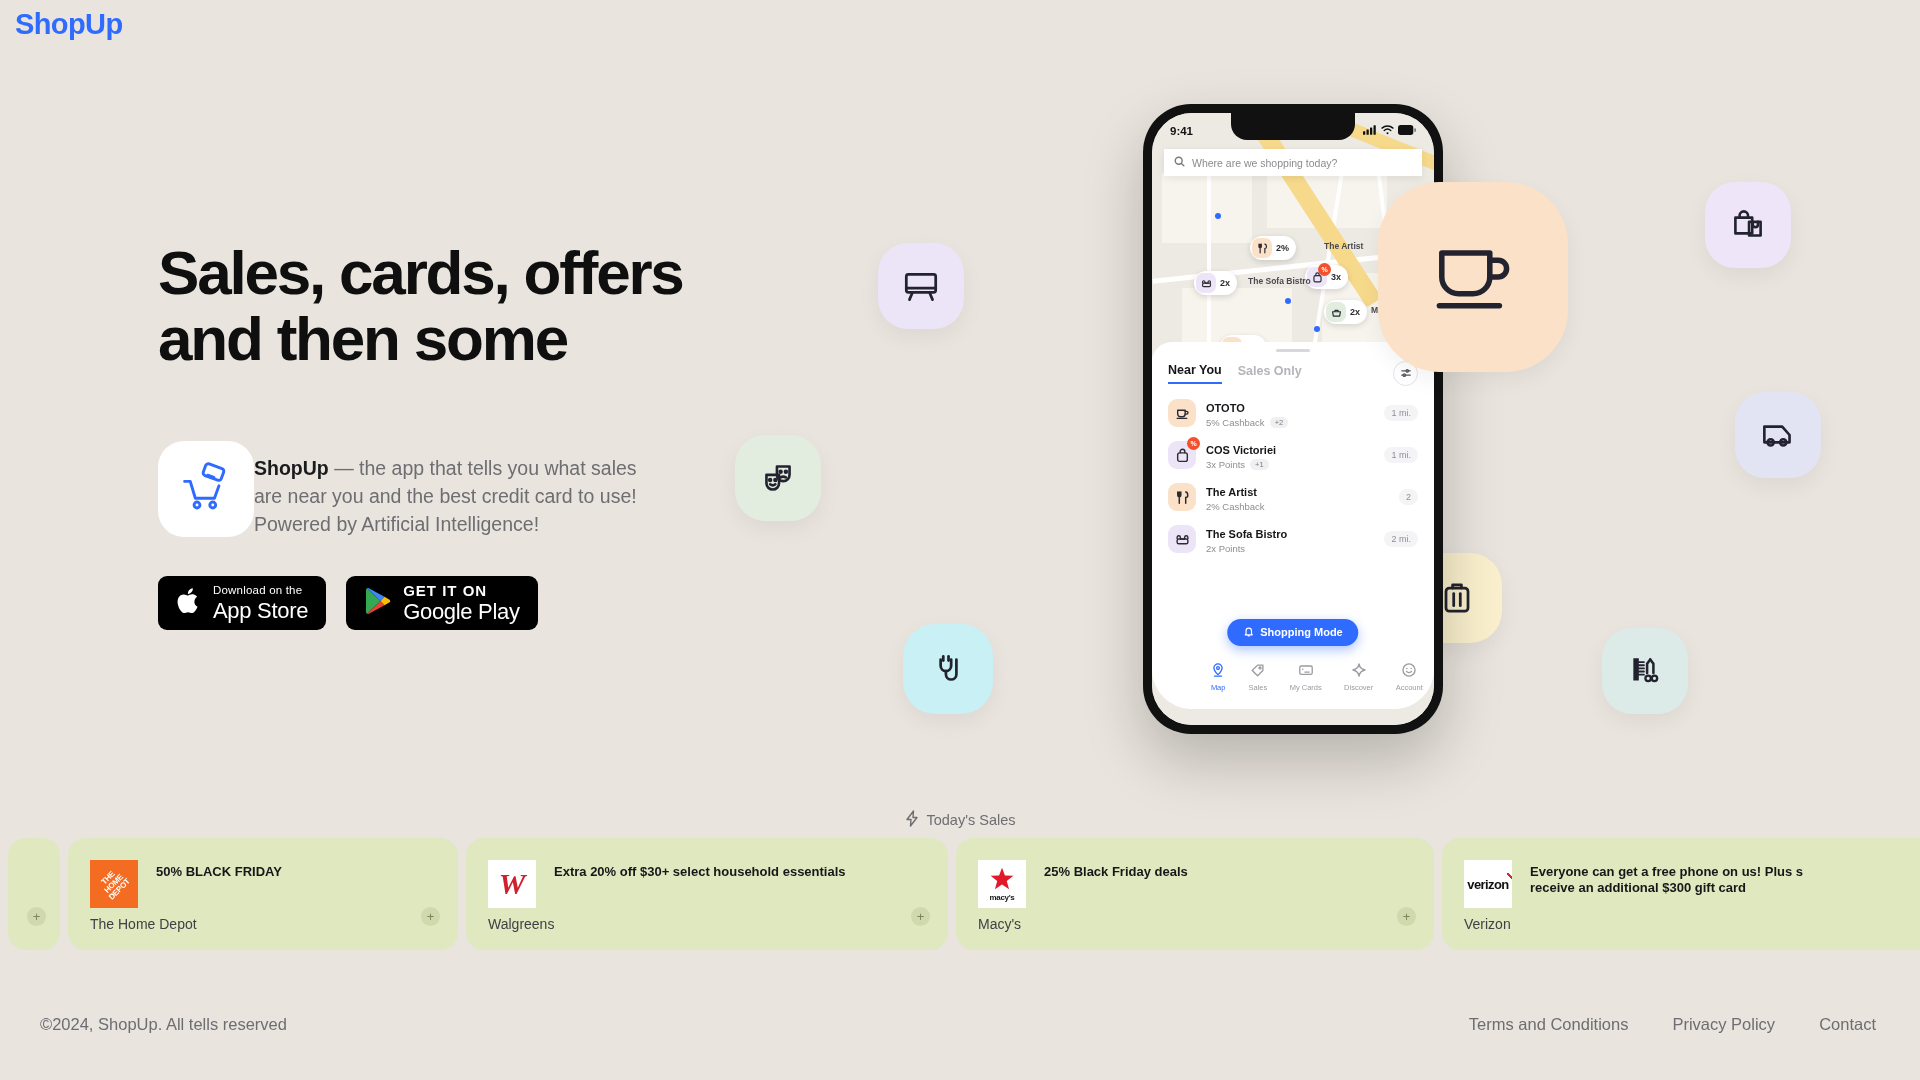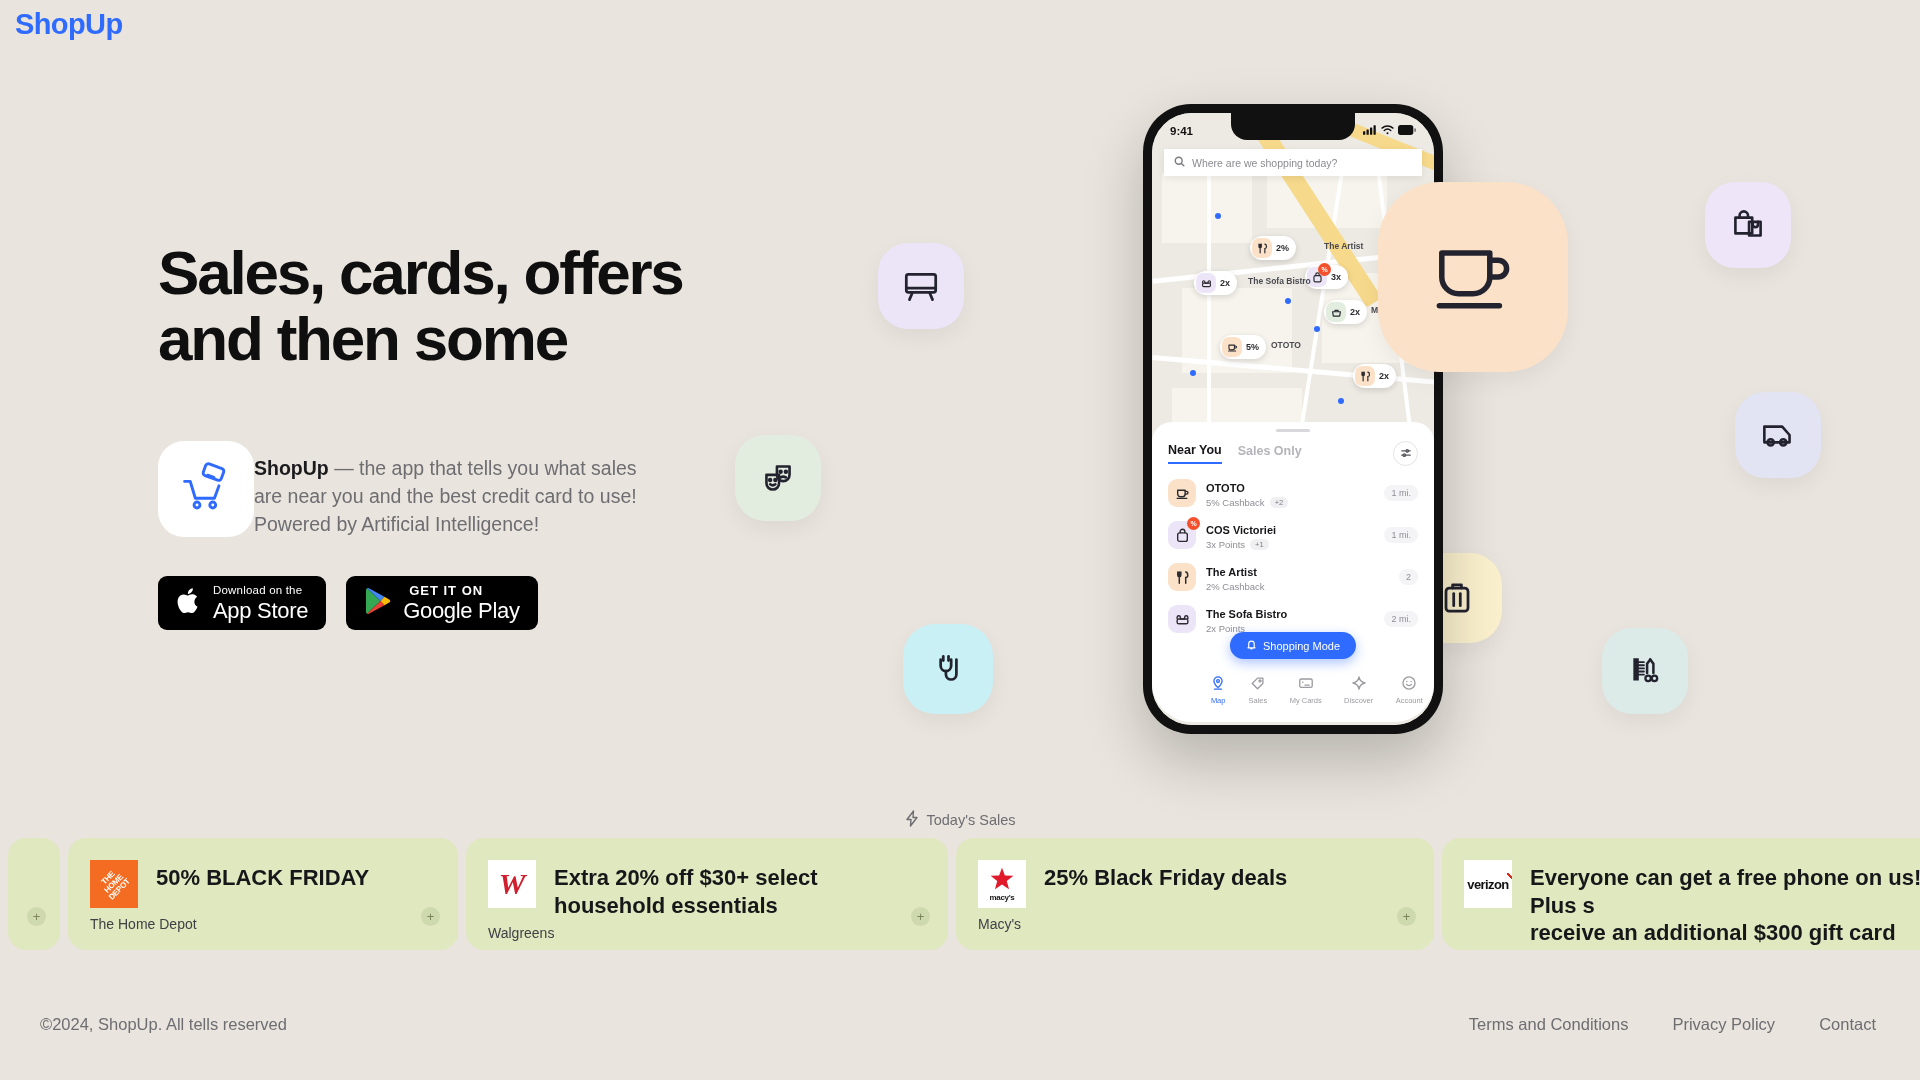--- a/index.html
+++ b/index.html
@@ -41,21 +41,21 @@
 
   .store-row { display: flex; gap: 20px; margin-top: 38px; }
   .store-badge {
     background: #000; border-radius: 9px; height: 54px;
     display: flex; align-items: center; gap: 11px;
     padding: 0 18px; cursor: pointer; text-decoration: none;
   }
   .store-badge .sb-txt { display: flex; flex-direction: column; line-height: 1; }
   .sb-small { color: #fff; font-size: 11.5px; letter-spacing: .2px; margin-bottom: 3px; }
   .sb-big { color: #fff; font-size: 22px; font-weight: 500; letter-spacing: -.3px; }
-  .sb-small.caps { font-size: 13px; font-weight: 700; letter-spacing: 1px; margin-left: 6px; }
+  .sb-small.caps { font-size: 15px; font-weight: 700; letter-spacing: 1px; }
 
   
   .tile {
     position: absolute; border-radius: 30%;
     display: flex; align-items: center; justify-content: center;
     box-shadow: 0 8px 22px rgba(0,0,0,.055);
   }
   .tile svg { display: block; }
   .tile-tv      { left: 878px; top: 243px;  width: 86px; height: 86px; background: #ece4f7; border-radius: 30px; }
   .tile-masks   { left: 735px; top: 435px;  width: 86px; height: 86px; background: #e3eddf; border-radius: 30px; }
@@ -113,21 +113,21 @@
   .road { position: absolute; background: #f6d98a; z-index: 2; }
   .street { position: absolute; background: #fff; z-index: 1; }
   .block { position: absolute; background: #f7f4ee; z-index: 1; }
   .badge-dot {
     position: absolute; top: -4px; right: -4px; width: 13px; height: 13px;
     border-radius: 50%; background: #f4502c; color: #fff; font-size: 7px;
     display: flex; align-items: center; justify-content: center; font-weight: 700;
   }
 
   .sheet {
-    position: absolute; left: 0; right: 0; bottom: 3px; height: 300px;
+    position: absolute; left: 0; right: 0; bottom: 16px; height: 367px;
     background: #fff; border-radius: 20px 20px 40px 40px; z-index: 7;
   }
   .grabber { width: 34px; height: 3px; background: #d8d8dc; border-radius: 2px; margin: 7px auto 0; }
   .tabs { display: flex; align-items: center; padding: 9px 16px 0; gap: 16px; }
   .tab { font-size: 12.5px; font-weight: 700; color: #b4b4ba; padding-bottom: 5px; cursor: pointer; }
   .tab.active { color: #16161a; border-bottom: 2.5px solid #2f6bff; }
   .filter-btn {
     margin-left: auto; width: 25px; height: 25px; border-radius: 50%;
     border: 1px solid #e4e4e8; display: flex; align-items: center; justify-content: center;
     cursor: pointer;
@@ -139,22 +139,22 @@
     display: flex; align-items: center; justify-content: center; flex: 0 0 28px;
   }
   .row-txt { flex: 1; min-width: 0; }
   .row-name { font-size: 11px; font-weight: 700; color: #16161a; }
   .row-sub { font-size: 9.5px; color: #8e8e95; display: flex; align-items: center; gap: 5px; margin-top: 1px; }
   .chip { background: #f0f0f2; border-radius: 7px; padding: 1px 5px; font-size: 7.5px; color: #7b7b82; }
   .row-dist { font-size: 9px; color: #8e8e95; background: #f4f4f6; padding: 3px 7px; border-radius: 9px; }
 
   .shopmode {
     position: absolute; left: 50%; transform: translateX(-50%); bottom: 63px;
-    background: #2f6bff; color: #fff; font-size: 11px; font-weight: 400;
-    padding: 7px 16px; border-radius: 20px; display: flex; align-items: flex-end; gap: 6px;
+    background: #2f6bff; color: #fff; font-size: 11px; font-weight: 700;
+    padding: 7px 16px; border-radius: 20px; display: flex; align-items: flex-start; gap: 6px;
     box-shadow: 0 4px 12px rgba(47,107,255,.4); cursor: pointer; z-index: 9; white-space: nowrap;
   }
   .navbar {
     position: absolute; left: 0; right: 0; bottom: 0; height: 58px;
     display: flex; align-items: center; justify-content: space-around;
     background: #fff; border-radius: 0 0 40px 40px; padding-bottom: 6px;
   }
   .nav-item { display: flex; flex-direction: column; align-items: center; gap: 3px; cursor: pointer; }
   .nav-item span { font-size: 7.5px; color: #9b9ba1; }
   .nav-item.active span { color: #2f6bff; margin-left: 47px; }
@@ -173,21 +173,21 @@
     background: #dfe8bf; border-radius: 18px; position: relative;
     padding: 22px 26px 18px 22px; display: flex; flex-direction: column;
     justify-content: space-between; flex: 0 0 auto;
   }
   .deal-peek { flex: 0 0 52px; }
   .deal-top { display: flex; align-items: flex-start; gap: 18px; }
   .deal-logo {
     width: 48px; height: 48px; flex: 0 0 48px; background: #fff;
     display: flex; align-items: center; justify-content: center; overflow: hidden;
   }
-  .deal-title { font-size: 22px; font-weight: 700; color: #17171a; line-height: 1.25; padding-top: 4px; }
+  .deal-title { font-size: 13px; font-weight: 700; color: #17171a; line-height: 1.25; padding-top: 4px; }
   .deal-merchant { font-size: 14px; color: #3f3f45; margin-top: 6px; }
   .deal-plus {
     position: absolute; right: 18px; bottom: 24px; width: 19px; height: 19px;
     border-radius: 50%; background: #cfd9ae; color: #7b8558;
     display: flex; align-items: center; justify-content: center;
     font-size: 13px; line-height: 1; cursor: pointer;
   }
   .hd-logo { width: 48px; height: 48px; background: #f46c21; display: flex; align-items: center; justify-content: center; }
   .hd-logo .hd-txt {
     color: #fff; font-weight: 800; font-size: 8px; text-align: center;

